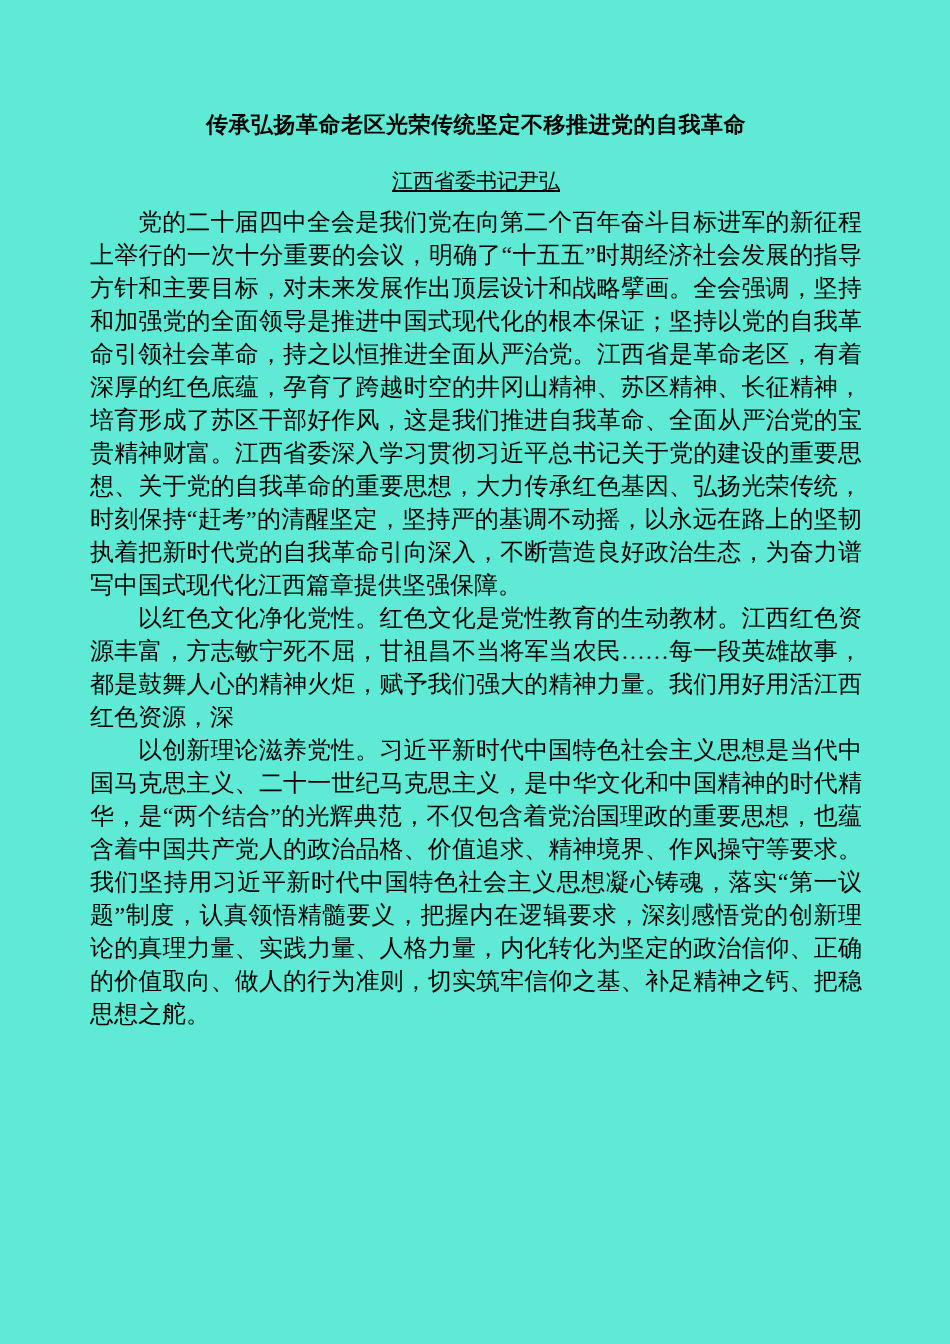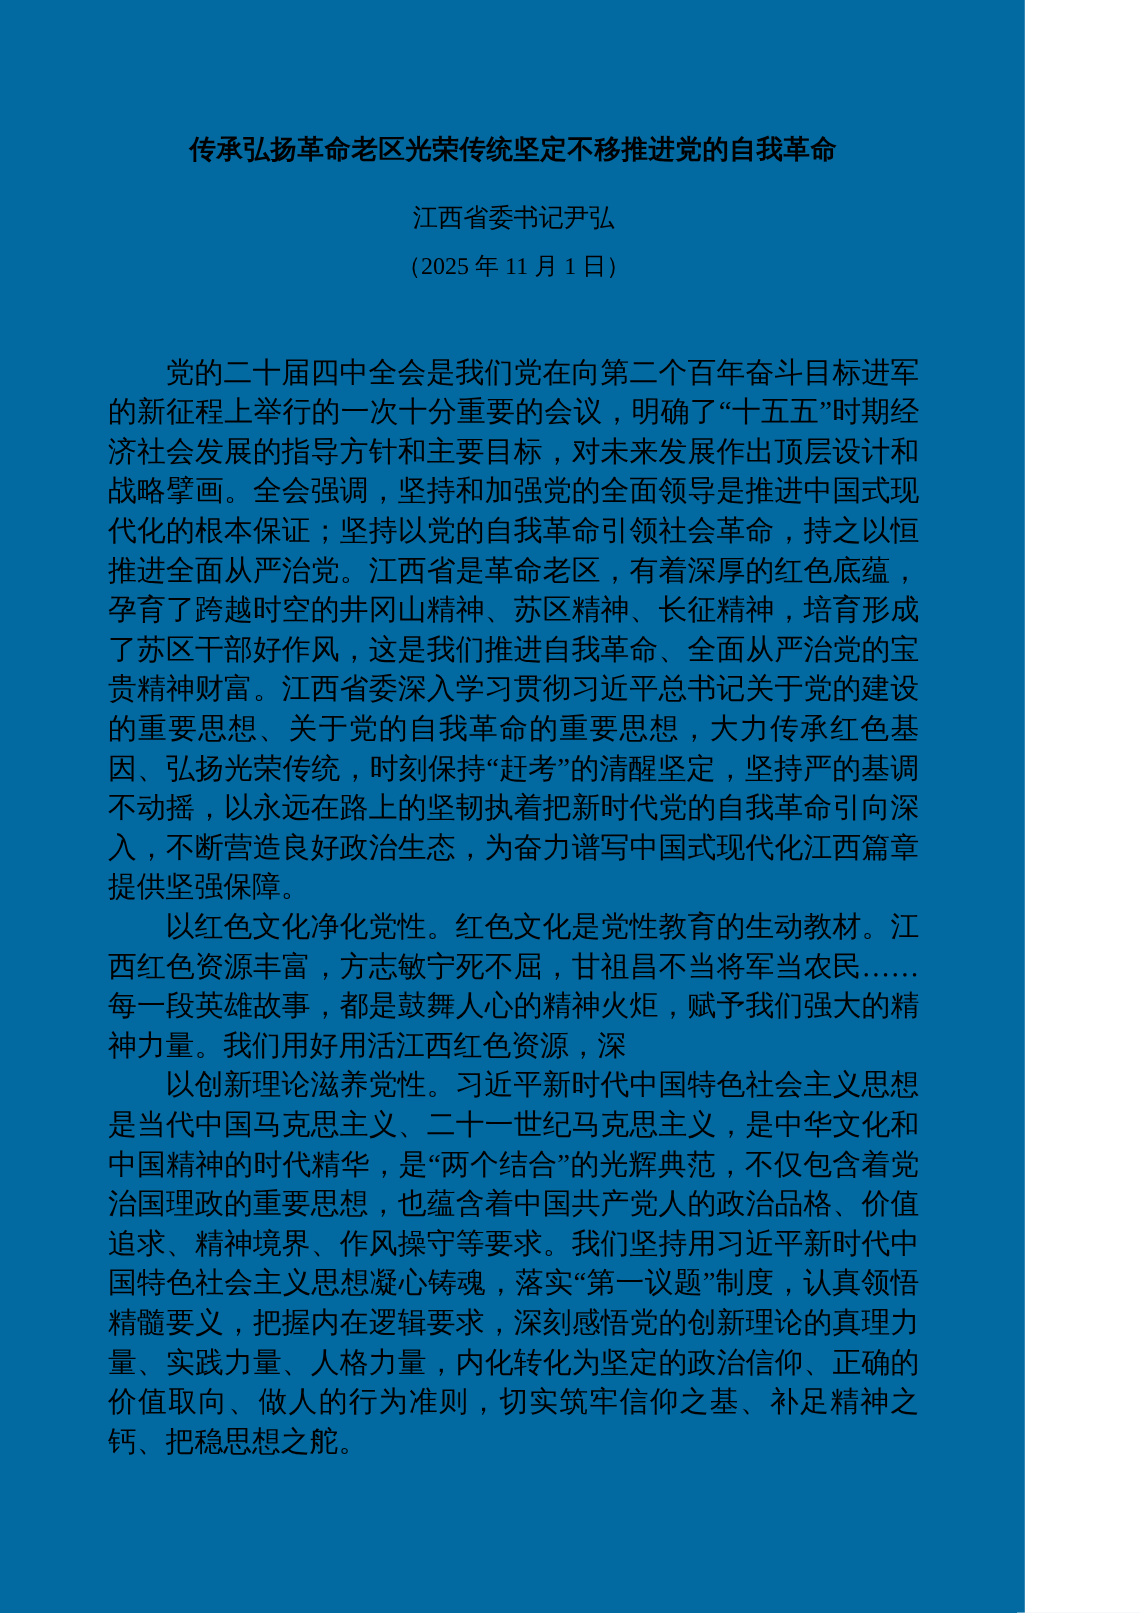--- a/index.html
+++ b/index.html
@@ -9,39 +9,40 @@
   }
   body {
     width: 950px;
     height: 1344px;
     overflow: hidden;
     font-family: "Liberation Serif", "DejaVu Serif", serif;
     color: #000000;
   }
   .page {
     box-sizing: border-box;
-    width: 854px;
+    width: 950px;
     min-height: 1344px;
     padding: 108px 88px 40px 90px;
-    background: #0369a1;
+    background: #5eead4;
   }
   .doc-title {
     margin: 0 0 24px 0;
     font-size: 22px;
     font-weight: bold;
     text-align: center;
     line-height: 33px;
     letter-spacing: 0.5px;
   }
   .doc-author {
     margin: 0 0 8px 0;
     font-size: 21px;
     font-weight: normal;
     text-align: center;
     line-height: 33px;
+    text-decoration: underline;
   }
   .doc-date {
     margin: 0 0 56px 0;
     font-size: 20px;
     text-align: center;
     line-height: 33px;
   }
   .para {
     margin: 0;
     font-size: 24px;
@@ -61,21 +62,20 @@
   }
 </style>
 </head>
 <body>
 
 <div class="page">
   <h1 class="doc-title">传承弘扬革命老区光荣传统坚定不移推进党的自我革命</h1>
 
   <div class="doc-author">江西省委书记尹弘</div>
 
-  <div class="doc-date">（2025 年 11 月 1 日）</div>
 
   <p class="para">党的二十届四中全会是我们党在向第二个百年奋斗目标进军的新征程上举行的一次十分重要的会议，明确了“十五五”时期经济社会发展的指导方针和主要目标，对未来发展作出顶层设计和战略擘画。全会强调，坚持和加强党的全面领导是推进中国式现代化的根本保证；坚持以党的自我革命引领社会革命，持之以恒推进全面从严治党。江西省是革命老区，有着深厚的红色底蕴，孕育了跨越时空的井冈山精神、苏区精神、长征精神，培育形成了苏区干部好作风，这是我们推进自我革命、全面从严治党的宝贵精神财富。江西省委深入学习贯彻习近平总书记关于党的建设的重要思想、关于党的自我革命的重要思想，大力传承红色基因、弘扬光荣传统，时刻保持“赶考”的清醒坚定，坚持严的基调不动摇，以永远在路上的坚韧执着把新时代党的自我革命引向深入，不断营造良好政治生态，为奋力谱写中国式现代化江西篇章提供坚强保障。</p>
 
 
 
   <p class="para">以红色文化净化党性。红色文化是党性教育的生动教材。江西红色资源丰富，方志敏宁死不屈，甘祖昌不当将军当农民……每一段英雄故事，都是鼓舞人心的精神火炬，赋予我们强大的精神力量。我们用好用活江西红色资源，深</p>
 
   <p class="para">以创新理论滋养党性。习近平新时代中国特色社会主义思想是当代中国马克思主义、二十一世纪马克思主义，是中华文化和中国精神的时代精华，是“两个结合”的光辉典范，不仅包含着党治国理政的重要思想，也蕴含着中国共产党人的政治品格、价值追求、精神境界、作风操守等要求。我们坚持用习近平新时代中国特色社会主义思想凝心铸魂，落实“第一议题”制度，认真领悟精髓要义，把握内在逻辑要求，深刻感悟党的创新理论的真理力量、实践力量、人格力量，内化转化为坚定的政治信仰、正确的价值取向、做人的行为准则，切实筑牢信仰之基、补足精神之钙、把稳思想之舵。</p>
 </div>
 

